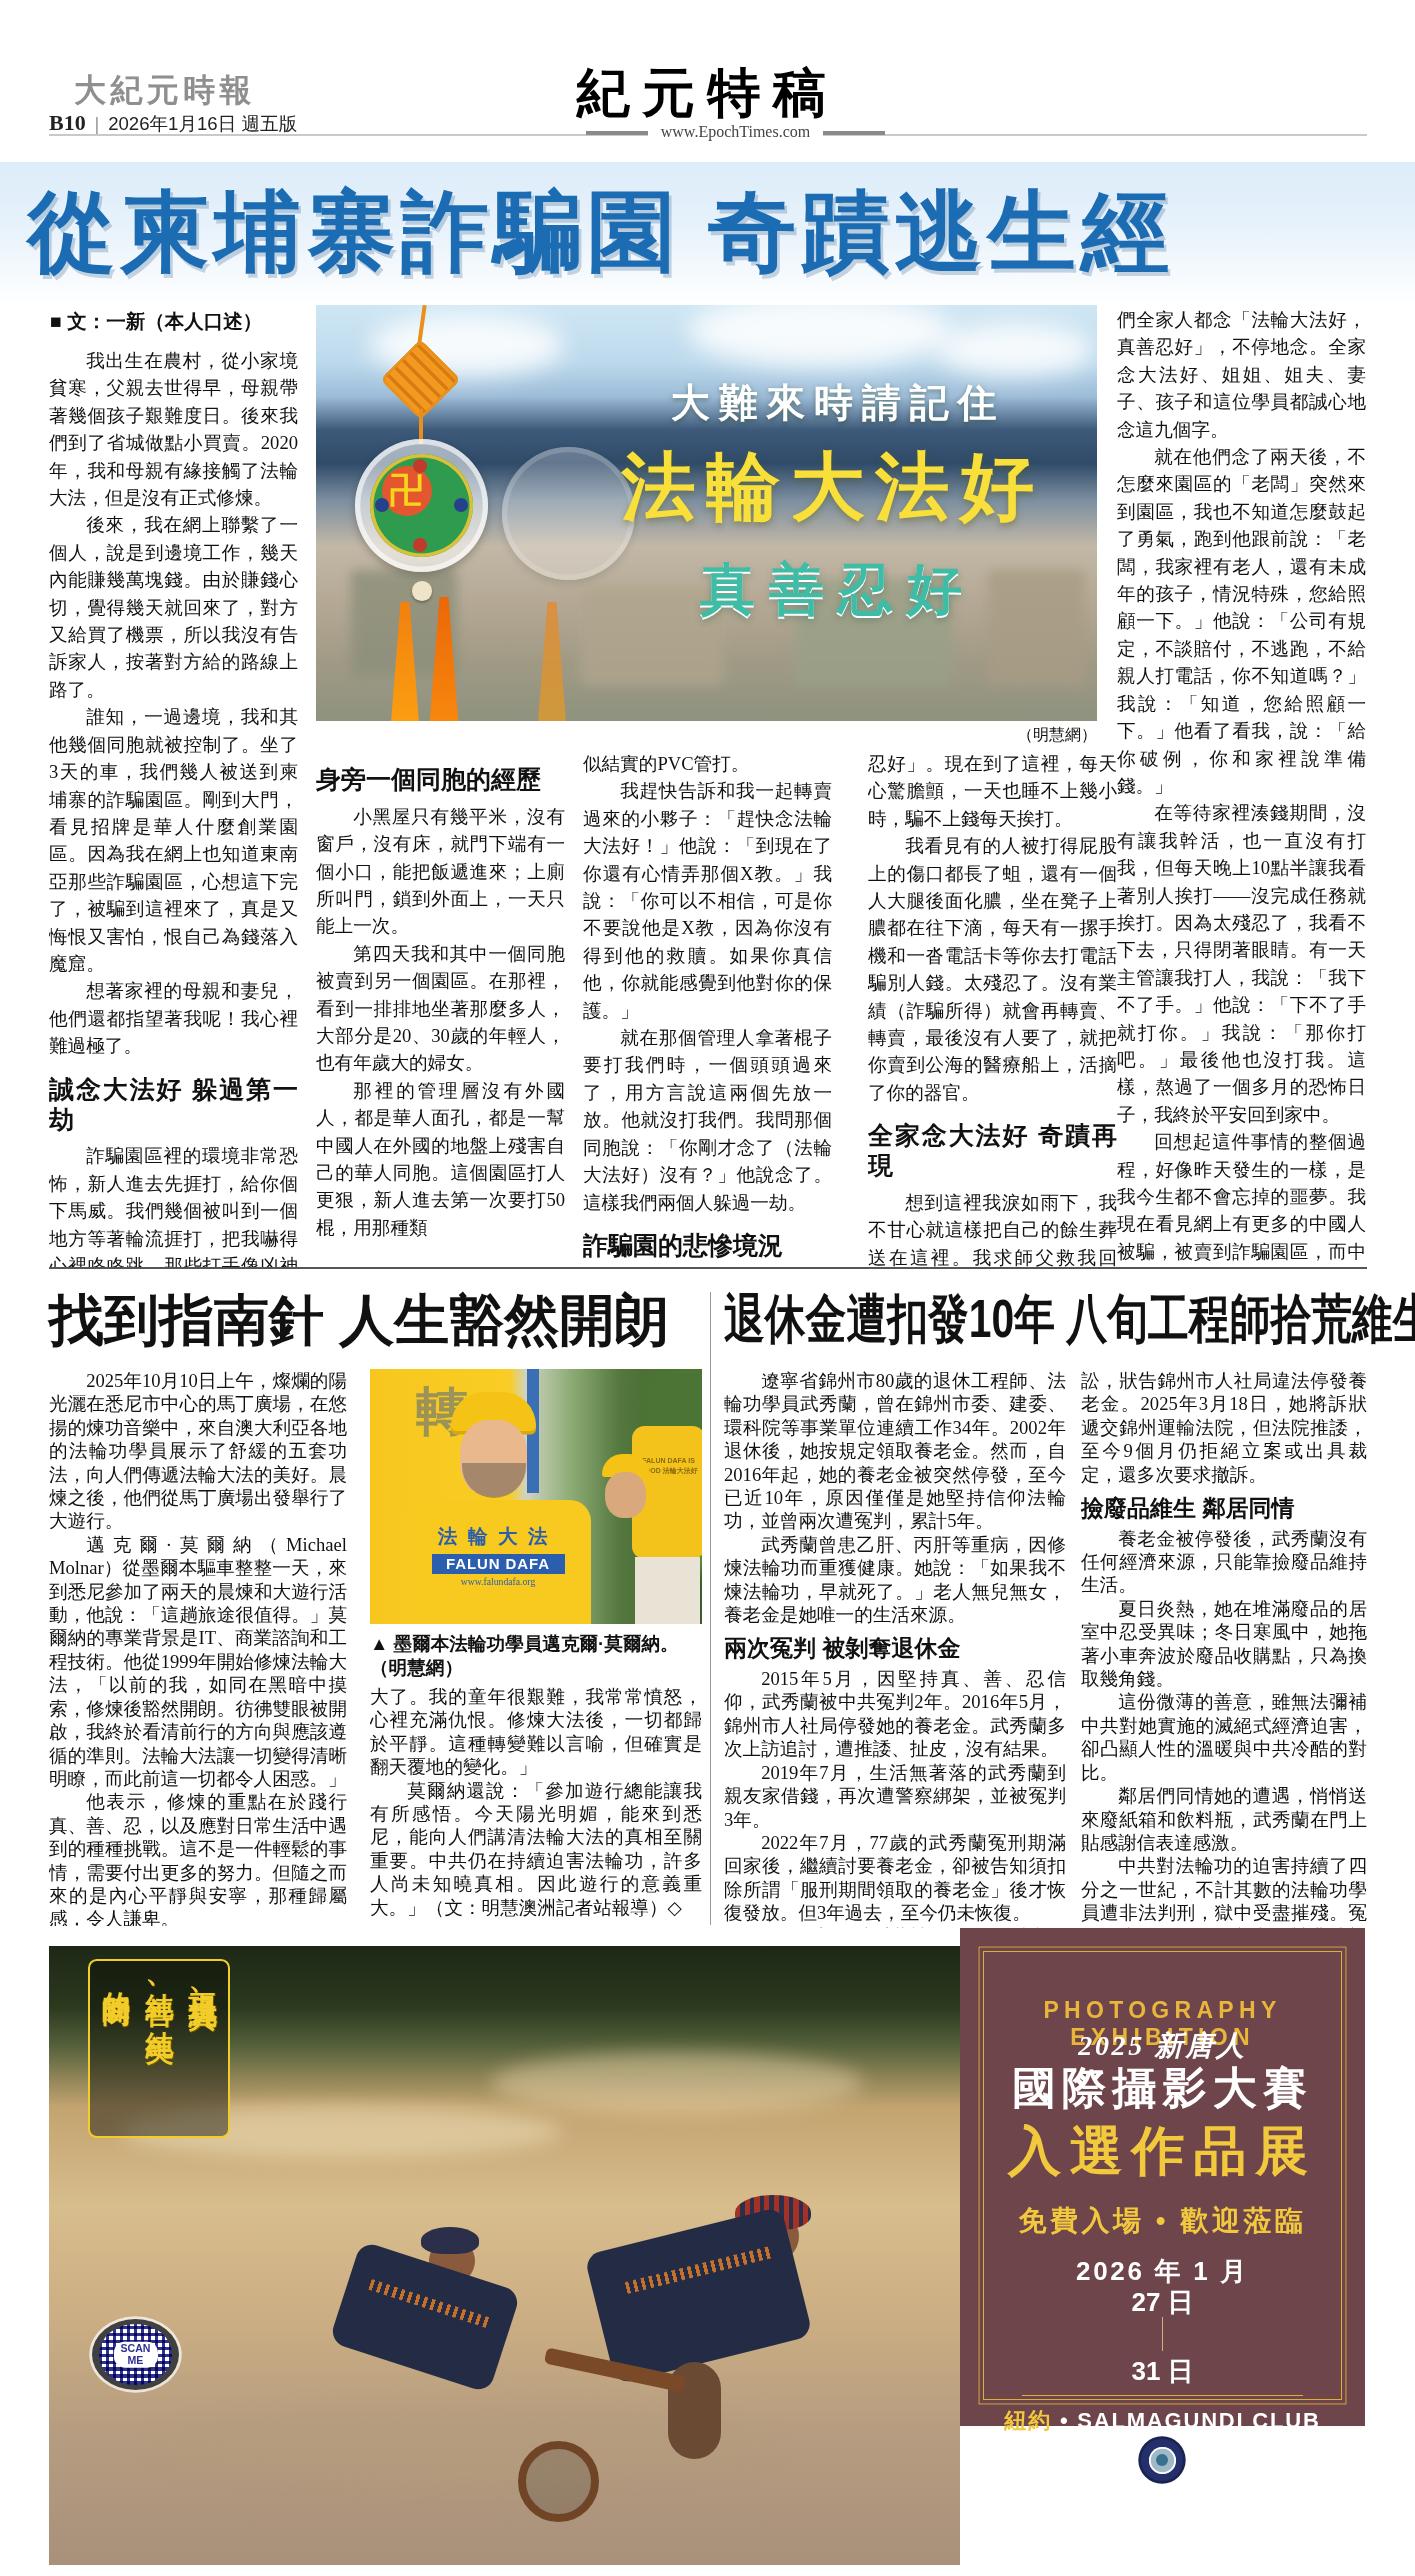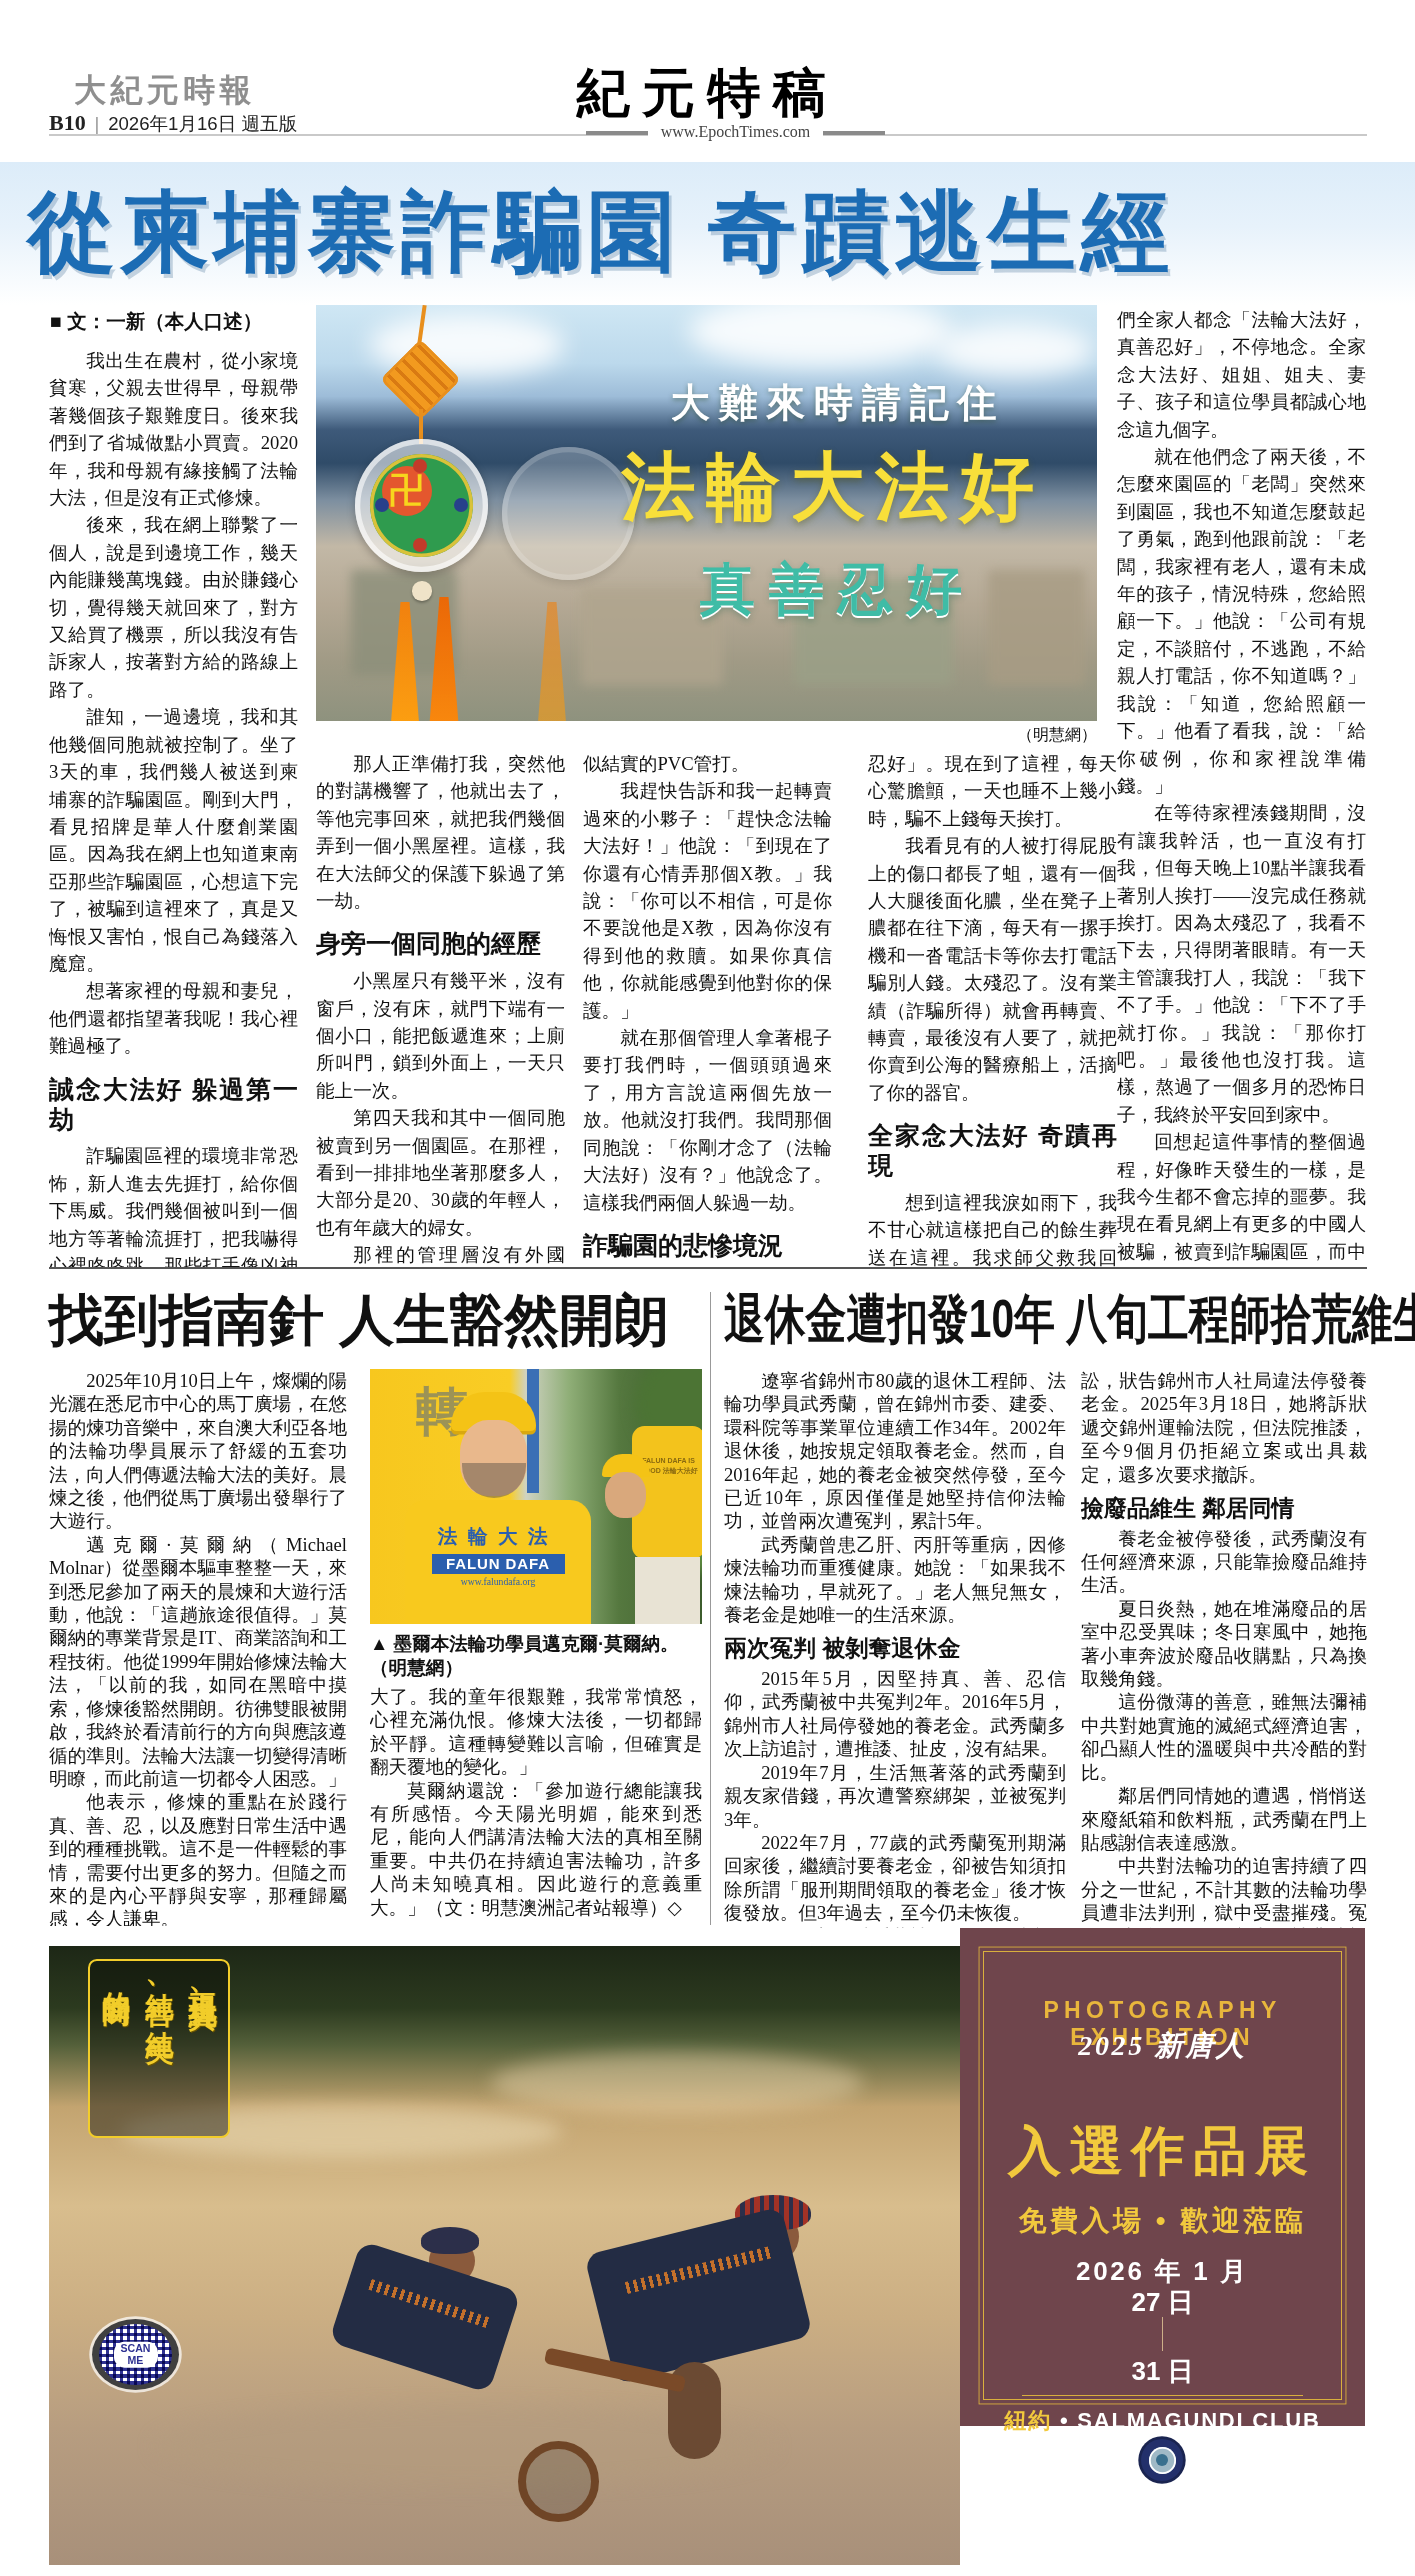--- a/index.html
+++ b/index.html
@@ -176,21 +176,20 @@
 
   <div class="abs col a1" style="left:49px;top:347px;width:249px;height:922px;">
       <div class="para">我出生在農村，從小家境貧寒，父親去世得早，母親帶著幾個孩子艱難度日。後來我們到了省城做點小買賣。2020年，我和母親有緣接觸了法輪大法，但是沒有正式修煉。</div>
       <div class="para">後來，我在網上聯繫了一個人，說是到邊境工作，幾天內能賺幾萬塊錢。由於賺錢心切，覺得幾天就回來了，對方又給買了機票，所以我沒有告訴家人，按著對方給的路線上路了。</div>
       <div class="para">誰知，一過邊境，我和其他幾個同胞就被控制了。坐了3天的車，我們幾人被送到柬埔寨的詐騙園區。剛到大門，看見招牌是華人什麼創業園區。因為我在網上也知道東南亞那些詐騙園區，心想這下完了，被騙到這裡來了，真是又悔恨又害怕，恨自己為錢落入魔窟。</div>
       <div class="para">想著家裡的母親和妻兒，他們還都指望著我呢！我心裡難過極了。</div>
       <div class="subhead">誠念大法好 躲過第一劫</div>
       <div class="para">詐騙園區裡的環境非常恐怖，新人進去先捱打，給你個下馬威。我們幾個被叫到一個地方等著輪流捱打，把我嚇得心裡咚咚跳，那些打手像凶神惡煞，都紋著身，塊頭又大，手裡提著電棍。</div>
     </div>
   <div class="abs col a1" style="left:316px;top:750px;width:249px;height:518px;">
-      <div class="para">那人正準備打我，突然他的對講機響了，他就出去了，等他完事回來，就把我們幾個弄到一個小黑屋裡。這樣，我在大法師父的保護下躲過了第一劫。</div>
       <div class="subhead">身旁一個同胞的經歷</div>
       <div class="para">小黑屋只有幾平米，沒有窗戶，沒有床，就門下端有一個小口，能把飯遞進來；上廁所叫門，鎖到外面上，一天只能上一次。</div>
       <div class="para">第四天我和其中一個同胞被賣到另一個園區。在那裡，看到一排排地坐著那麼多人，大部分是20、30歲的年輕人，也有年歲大的婦女。</div>
       <div class="para">那裡的管理層沒有外國人，都是華人面孔，都是一幫中國人在外國的地盤上殘害自己的華人同胞。這個園區打人更狠，新人進去第一次要打50棍，用那種類</div>
     </div>
   <div class="abs col a1" style="left:583px;top:750px;width:249px;height:518px;">
       <div class="para cont">似結實的PVC管打。</div>
       <div class="para">我趕快告訴和我一起轉賣過來的小夥子：「趕快念法輪大法好！」他說：「到現在了你還有心情弄那個X教。」我說：「你可以不相信，可是你不要說他是X教，因為你沒有得到他的救贖。如果你真信他，你就能感覺到他對你的保護。」</div>
       <div class="para">就在那個管理人拿著棍子要打我們時，一個頭頭過來了，用方言說這兩個先放一放。他就沒打我們。我問那個同胞說：「你剛才念了（法輪大法好）沒有？」他說念了。這樣我們兩個人躲過一劫。</div>
       <div class="subhead">詐騙園的悲慘境況</div>
@@ -289,20 +288,21 @@
   </div>
   <div class="abs qr">
     <div class="qrpat"></div>
     <div class="qrlabel">SCAN ME</div>
   </div>
 
   <div class="abs panel">
     <div class="panel-border"></div>
     <div class="ptxt p-kick">PHOTOGRAPHY EXHIBITION</div>
     <div class="ptxt p-year">2025 新唐人</div>
+    <div class="ptxt p-title">國際攝影大賽</div>
     <div class="ptxt p-sub">入選作品展</div>
     <div class="ptxt p-adm">免費入場 • 歡迎蒞臨</div>
     <div class="ptxt p-d1">2026 年 1 月</div>
     <div class="ptxt p-d2">27 日</div>
     <div class="abs p-vline" style="position:absolute;"></div>
     <div class="ptxt p-d3">31 日</div>
     <div class="p-hr" style="position:absolute;"></div>
     <div class="ptxt p-venue">
       <span class="city">紐約</span>
       <span>•</span>

